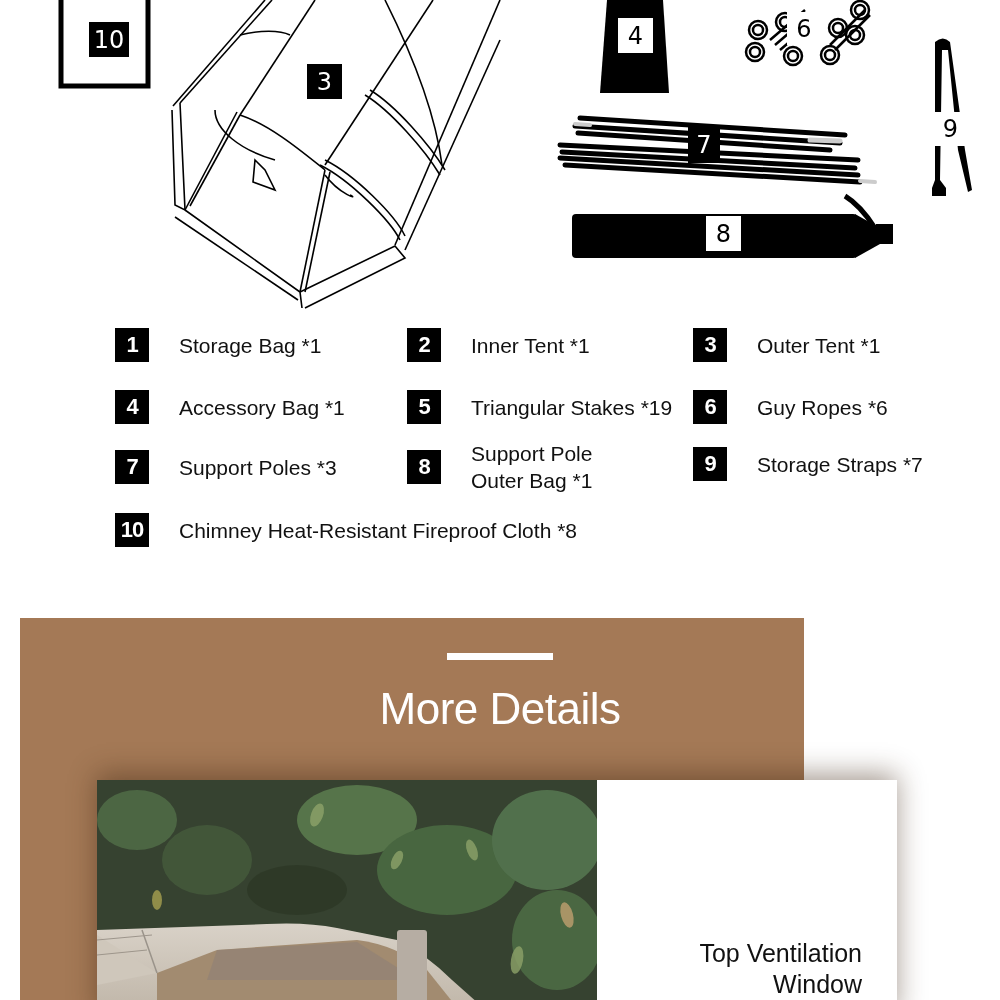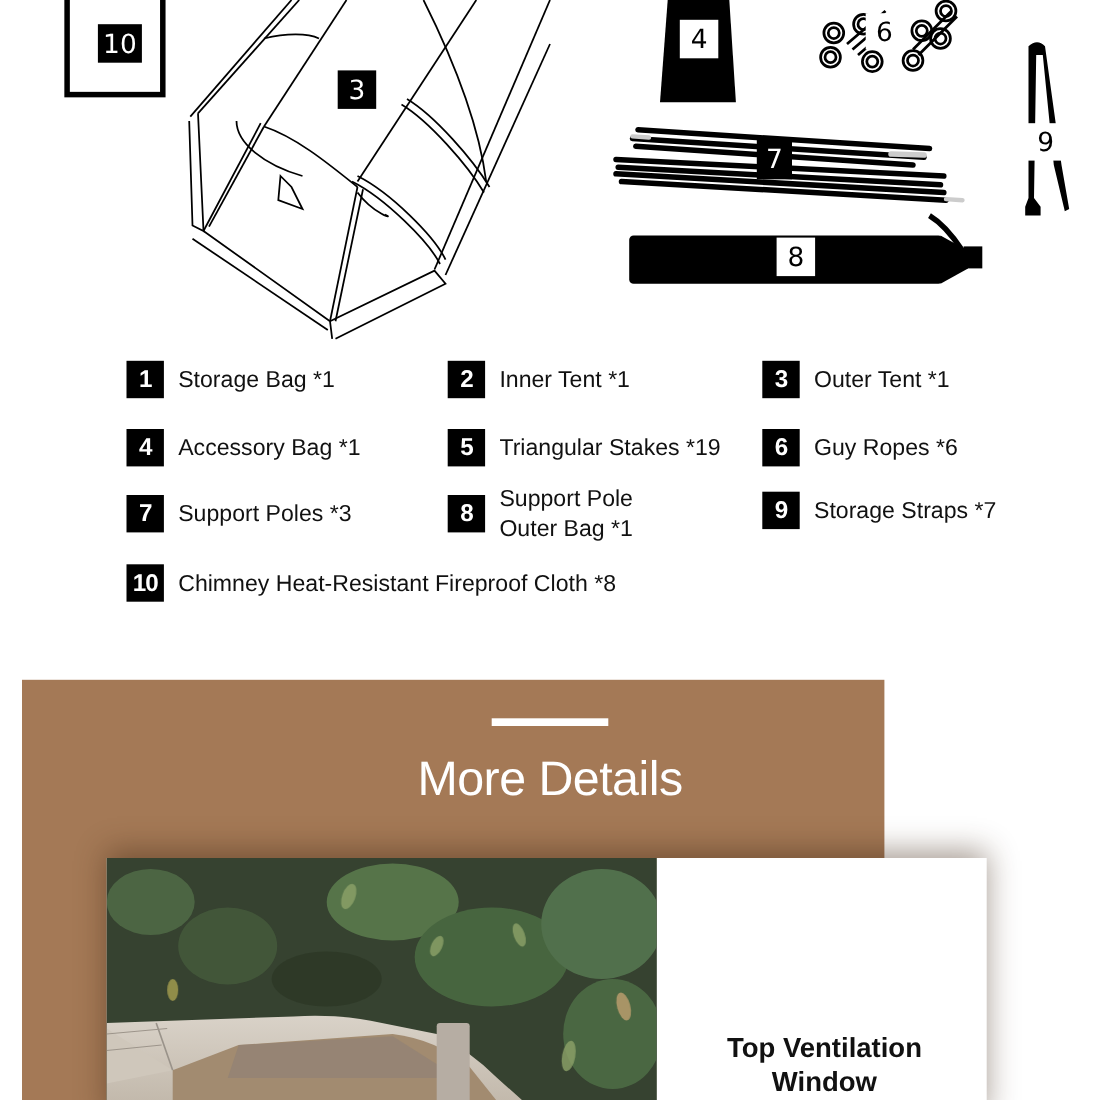--- a/index.html
+++ b/index.html
@@ -11,32 +11,32 @@
 
   .lbl-dark { position: absolute; background: #000; color: #fff; font-family: "DejaVu Sans", sans-serif;
               display: flex; align-items: center; justify-content: center; font-size: 24px; }
   .lbl-light { position: absolute; background: #fff; color: #000; font-family: "DejaVu Sans", sans-serif;
               display: flex; align-items: center; justify-content: center; font-size: 24px; }
 
   .legend { position: absolute; left: 0; top: 320px; width: 1000px; height: 240px; }
   .leg-item { position: absolute; display: flex; align-items: center; }
   .leg-num { width: 34px; height: 34px; background: #000; color: #fff; font-size: 22px; font-weight: bold;
              display: flex; align-items: center; justify-content: center; flex: none; letter-spacing: -1px; }
-  .leg-text { margin-left: 13px; font-size: 21px; line-height: 27px; color: #111; white-space: pre-line; }
+  .leg-text { margin-left: 30px; font-size: 21px; line-height: 27px; color: #111; white-space: pre-line; }
 
   .details { position: absolute; left: 20px; top: 618px; width: 784px; height: 382px; background: #a47956; }
   .details .bar { position: absolute; left: 427px; top: 35px; width: 106px; height: 7px; background: #fff; }
   .details .title { position: absolute; left: 0; top: 66px; width: 960px; text-align: center;
                     color: #fff; font-size: 44px; letter-spacing: -0.5px; }
   .card { position: absolute; left: 77px; top: 162px; width: 800px; height: 240px; background: #fff;
           box-shadow: 0 -6px 26px rgba(60,35,15,0.45); }
   .photo { position: absolute; left: 0; top: 0; width: 500px; height: 240px; overflow: hidden;
            background: linear-gradient(180deg, #3c4630 0%, #2f3a28 40%, #39452f 100%); }
-  .card-text { position: absolute; left: 540px; top: 158px; width: 225px; text-align: center;
-               font-size: 25px; line-height: 31px; color: #111; white-space: pre-line; font-weight: bold; }
+  .card-text { position: absolute; left: 540px; top: 158px; width: 225px; text-align: right;
+               font-size: 25px; line-height: 31px; color: #111; white-space: pre-line; }
 </style>
 </head>
 <body>
 
 <div class="illus">
   <svg width="1000" height="320" viewBox="0 0 1000 320">
 
     <rect x="61" y="-4" width="87" height="90" fill="none" stroke="#000" stroke-width="5"></rect>
 
     <g fill="none" stroke="#000" stroke-width="1.6">

